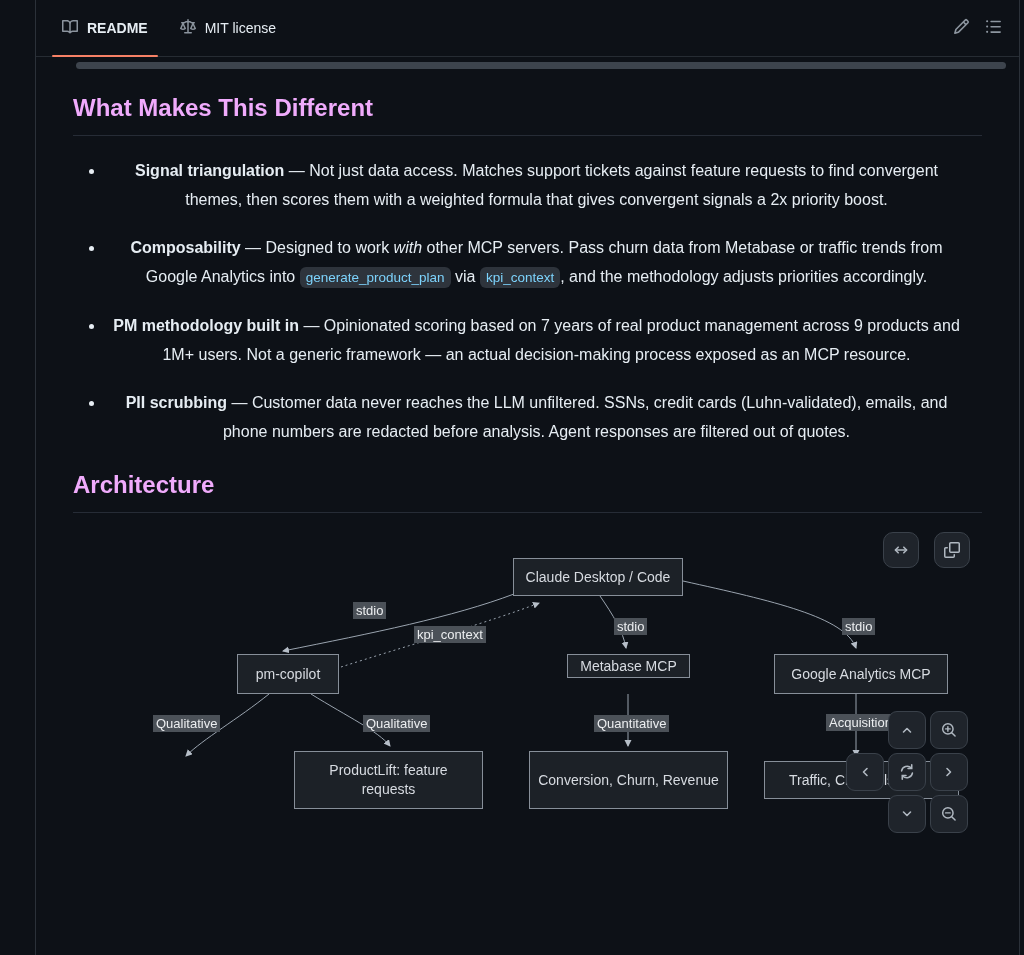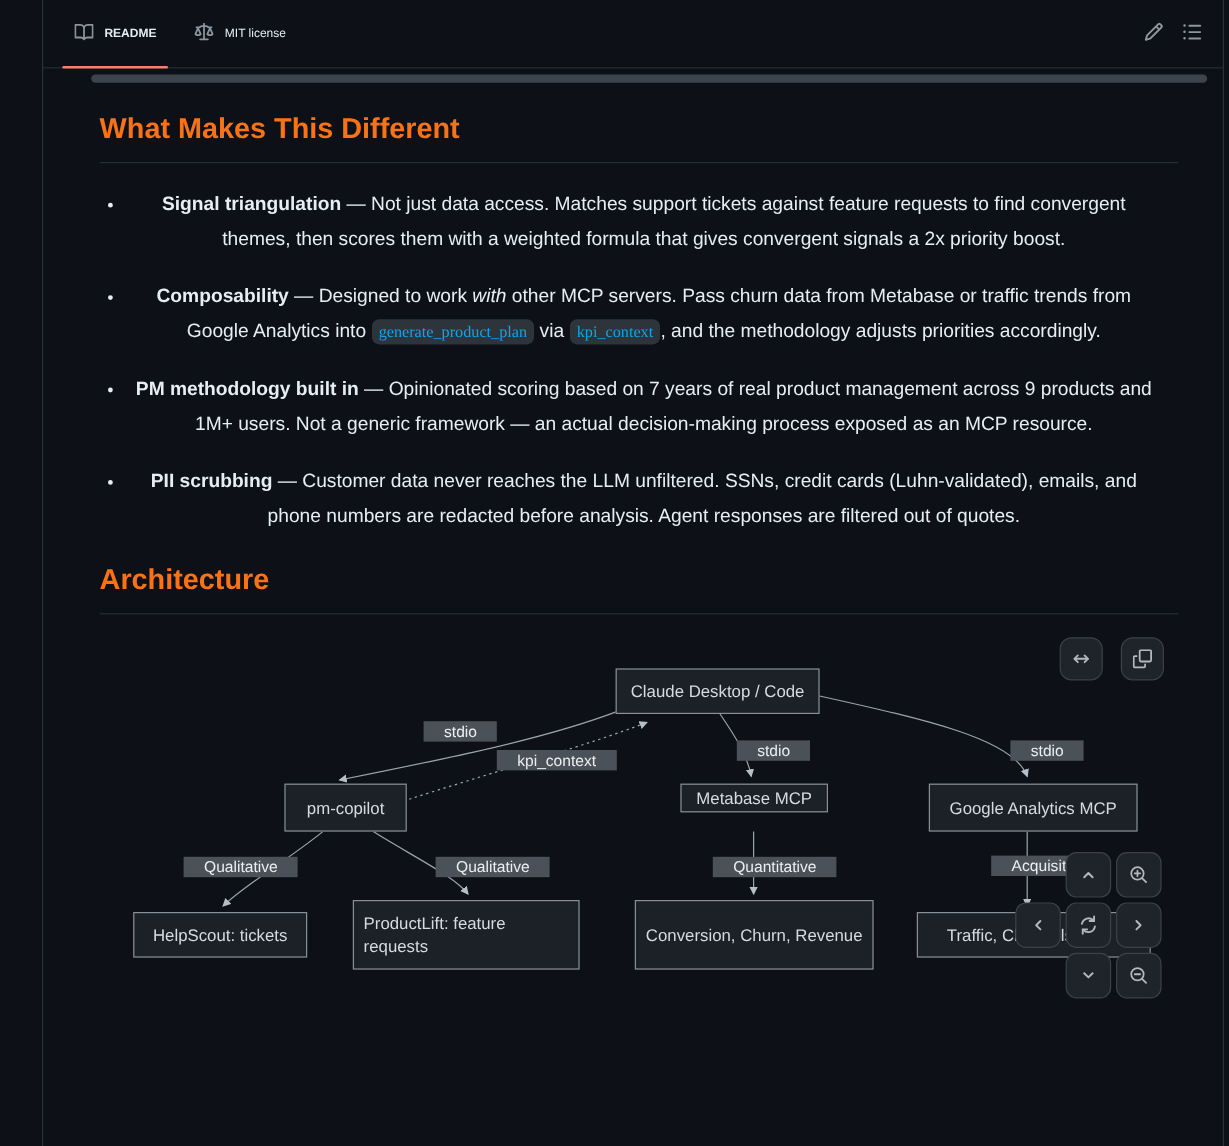--- a/index.html
+++ b/index.html
@@ -14,21 +14,21 @@
     border-left:1px solid #2b3139; border-right:1px solid #2b3139;
     background:#0d1117;
   }
   
   .tabbar {
     height:57px; display:flex; align-items:stretch;
     border-bottom:1px solid #262c33; padding:0 10px; position:relative;
   }
   .tab {
     display:flex; align-items:center; gap:9px; padding:0 16px;
-    font-size:10px; color:#e6edf3; cursor:pointer; position:relative;
+    font-size:14px; color:#e6edf3; cursor:pointer; position:relative;
   }
   .tab .octicon { color:#8b949e; }
   .tab.active { font-weight:bold; }
   .tab.active::after {
     content:""; position:absolute; left:6px; right:6px; bottom:-1px;
     height:2px; border-radius:2px; background:var(--accent,#f78166);
   }
   .tabbar-spacer { flex:1; }
   .iconbtn {
     width:32px; height:32px; align-self:center; display:flex;
@@ -36,49 +36,49 @@
     color:#8d96a0; cursor:pointer; background:transparent; border:none;
   }
   
   .hscroll {
     position:absolute; left:40px; top:62px; width:930px; height:7px;
     border-radius:4px; background:#3d444d;
   }
   
   .md { padding:36px 37px 0 37px; }
   h2 {
-    font-size:24px; font-weight:700; line-height:1.25; color:#f97316;
-    padding-bottom:12px; border-bottom:1px solid #262c36; margin-bottom:16px;margin-left:10px;
+    font-size:24px; font-weight:700; line-height:1.25; color:#f0abfc;
+    padding-bottom:12px; border-bottom:1px solid #262c36; margin-bottom:16px;
   }
   h2.arch { margin-top:24px; }
   ul.bullets { padding-left:32px; margin:20px 0 16px 0; max-width:895px; }
   ul.bullets li {
     font-size:16px; line-height:29px; margin-top:19px; color:#e6edf3;text-align:center;
   }
   ul.bullets li::marker { color:#e6edf3; }
   .b { font-weight:bold; }
   .it { font-style:italic; }
   code.inline {
-    font-family:Liberation Serif, serif; font-size:13.5px;
-    background:#2e343c; padding:3px 6px; border-radius:6px; color:#0ea5e9;
+    font-family:Liberation Sans, sans-serif; font-size:13.5px;
+    background:#2e343c; padding:3px 6px; border-radius:6px; color:#7dd3fc;
     white-space:nowrap;
   }
   
   .diagram { position:relative; height:330px; margin-top:14px; }
   .edges { position:absolute; left:0; top:0; width:911px; height:330px; }
   .node {
     position:absolute; background:#1c2127; border:1px solid #878f99;
     color:#d7dbe1; font-size:14px; line-height:19px;
-    display:flex; align-items:center; justify-content:center; 
+    display:flex; align-items:center; justify-content:center; text-align:center;
     padding:2px 8px;
   }
   .node.left-text { justify-content:flex-start; text-align:left; padding-left:24px; }
   .elabel {
     position:absolute; background:#4b5158; color:#eceef0; font-size:13px;
-    line-height:17px; padding:0 17px; white-space:nowrap;
+    line-height:17px; padding:0 3px; white-space:nowrap;
   }
   .dbtn {
     position:absolute; width:36px; height:36px; border-radius:10px;
     background:#1f242b; border:1px solid #3a414a; color:#b0b8c1;
     display:flex; align-items:center; justify-content:center; cursor:pointer;
     font-size:18px;
   }
   .dbtn.pad { width:38px; height:38px; border-radius:9px; }
   .dbtn svg { display:block; }
 </style>
@@ -159,23 +159,20 @@
         </div>
       <div class="node" style="left:164px;top:125px;width:102px;height:40px;">
           <span>pm-copilot</span>
         </div>
       <div class="node" style="left:494px;top:125px;width:123px;height:24px;">
           <span>Metabase MCP</span>
         </div>
       <div class="node" style="left:701px;top:125px;width:174px;height:40px;">
           <span>Google Analytics MCP</span>
         </div>
-      <div class="node" style="left:38px;top:232px;width:145px;height:38px;">
-          <span>HelpScout: tickets</span>
-        </div>
       <div class="node" style="left:221px;top:222px;width:189px;height:58px;">
           <span>ProductLift: feature requests</span>
         </div>
       <div class="node" style="left:456px;top:222px;width:199px;height:58px;">
           <span>Conversion, Churn, Revenue</span>
         </div>
       <div class="node left-text" style="left:691px;top:232px;width:195px;height:38px;">
           <span>Traffic, Channels</span>
         </div>
 

